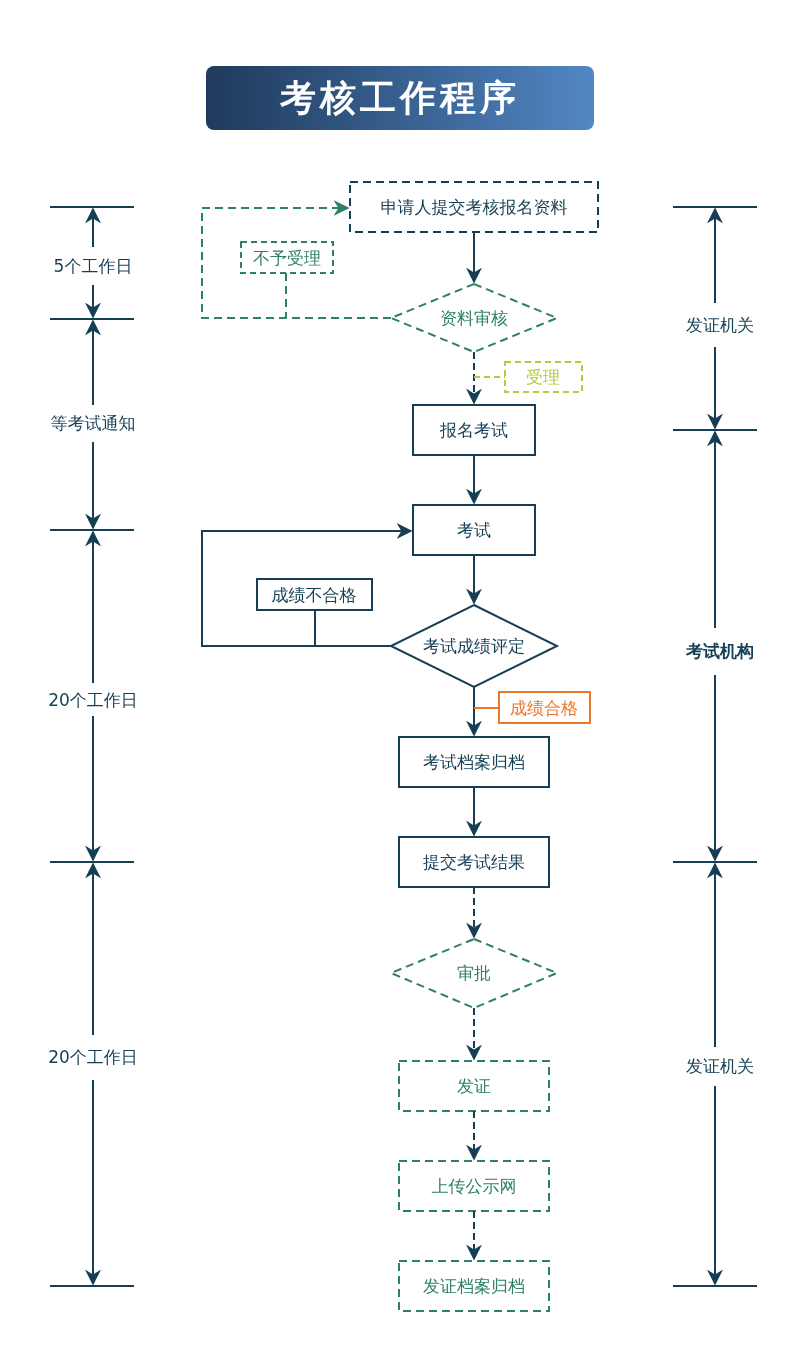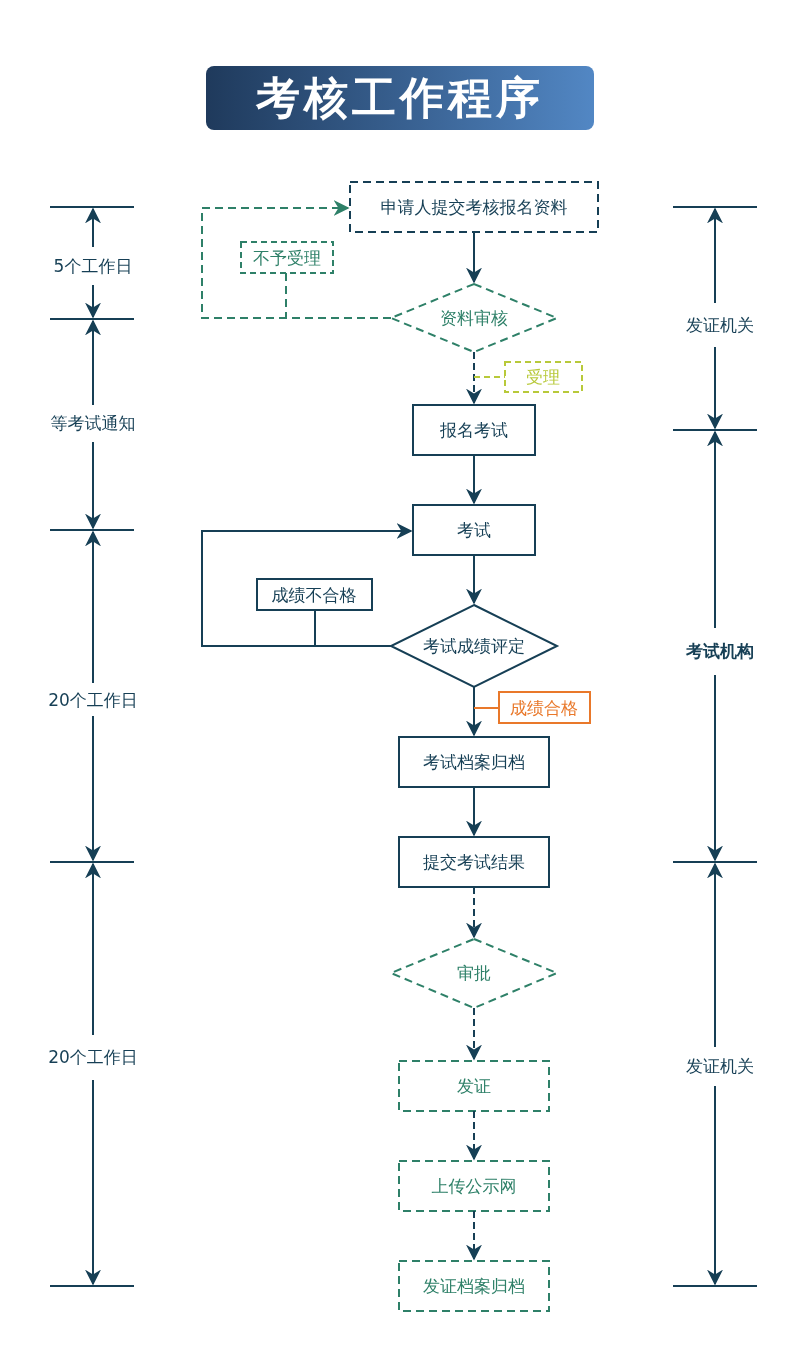--- a/index.html
+++ b/index.html
@@ -4,21 +4,21 @@
   <style>
     html, body { margin: 0; padding: 0; background: #ffffff; }
     body { width: 800px; height: 1345px; position: relative; overflow: hidden;
            font-family: "DejaVu Sans", "Liberation Sans", sans-serif; }
     .title-banner {
       position: absolute; left: 206px; top: 66px; width: 388px; height: 64px;
       border-radius: 8px;
       background: linear-gradient(90deg, #1f3a5c 0%, #3a6394 55%, #5287c4 100%);
       display: flex; align-items: center; justify-content: center;
     }
-    .title-text { color: #ffffff; font-size: 44px; font-weight: bold; letter-spacing: 4px; }
+    .title-text { color: #ffffff; font-size: 36px; font-weight: bold; letter-spacing: 4px; }
     svg#flow { position: absolute; left: 0; top: 0; }
     .t-dark { fill: #163f55; }
     .t-green { fill: #2e8068; }
     .t-lime { fill: #b8c93a; }
     .t-orange { fill: #e9782a; }
     text { font-family: "DejaVu Sans", "Liberation Sans", sans-serif; font-size: 17px; dominant-baseline: central; text-anchor: middle; }
     .side-label { font-size: 17px; }
     .bold-label { font-weight: bold; }
   </style>
 </head>

